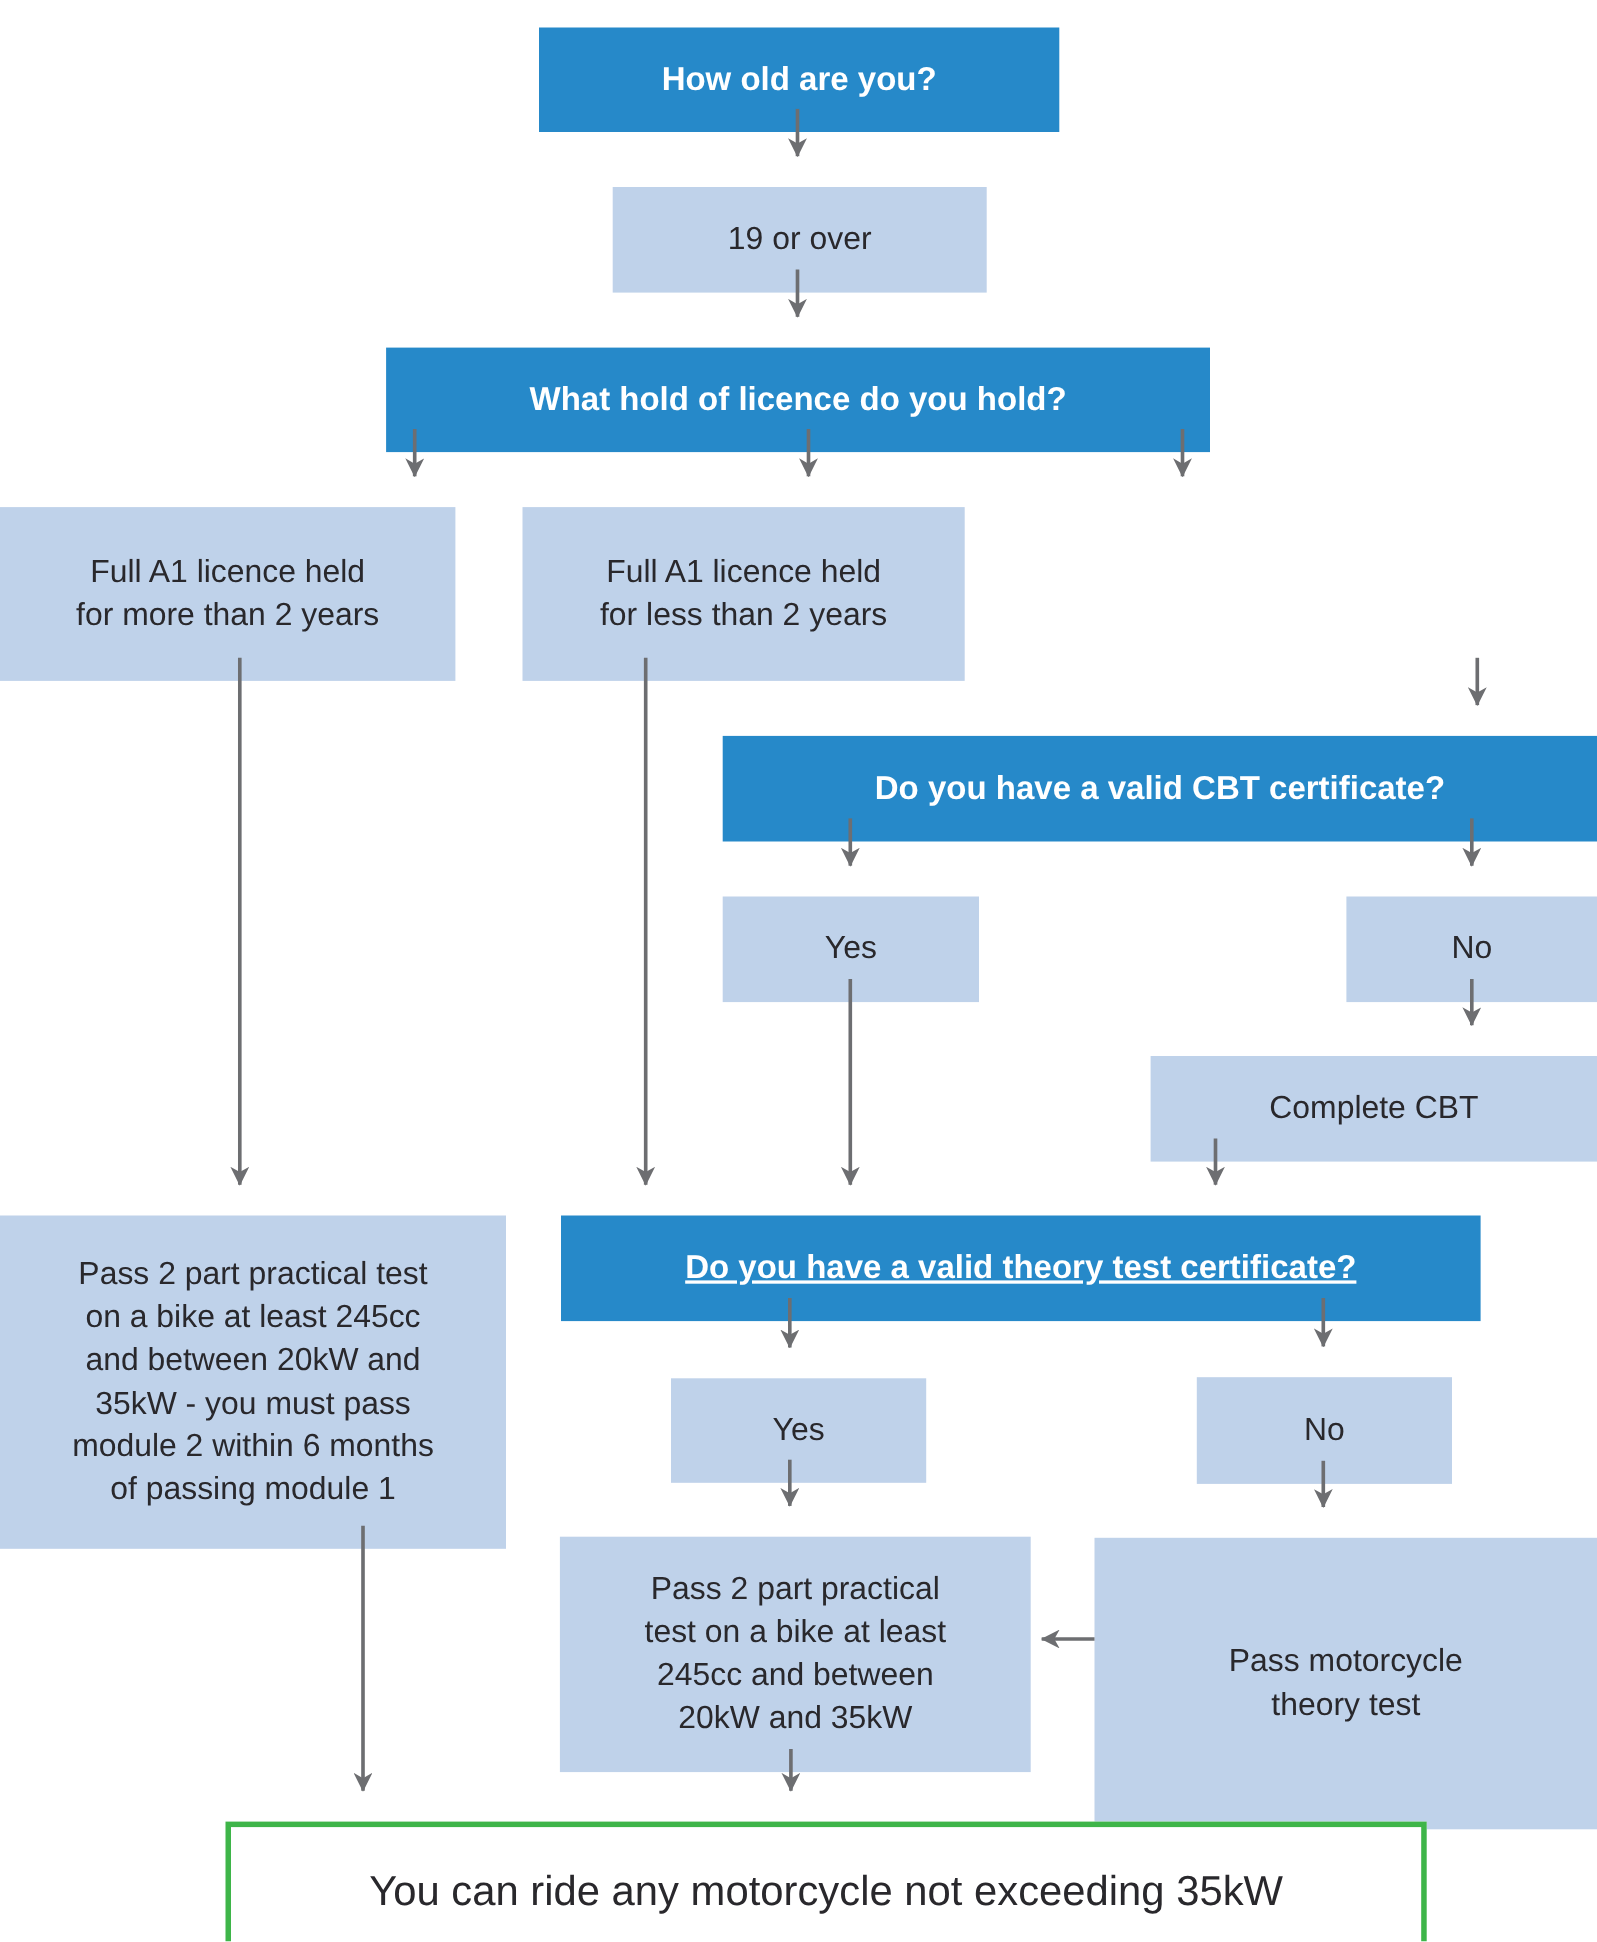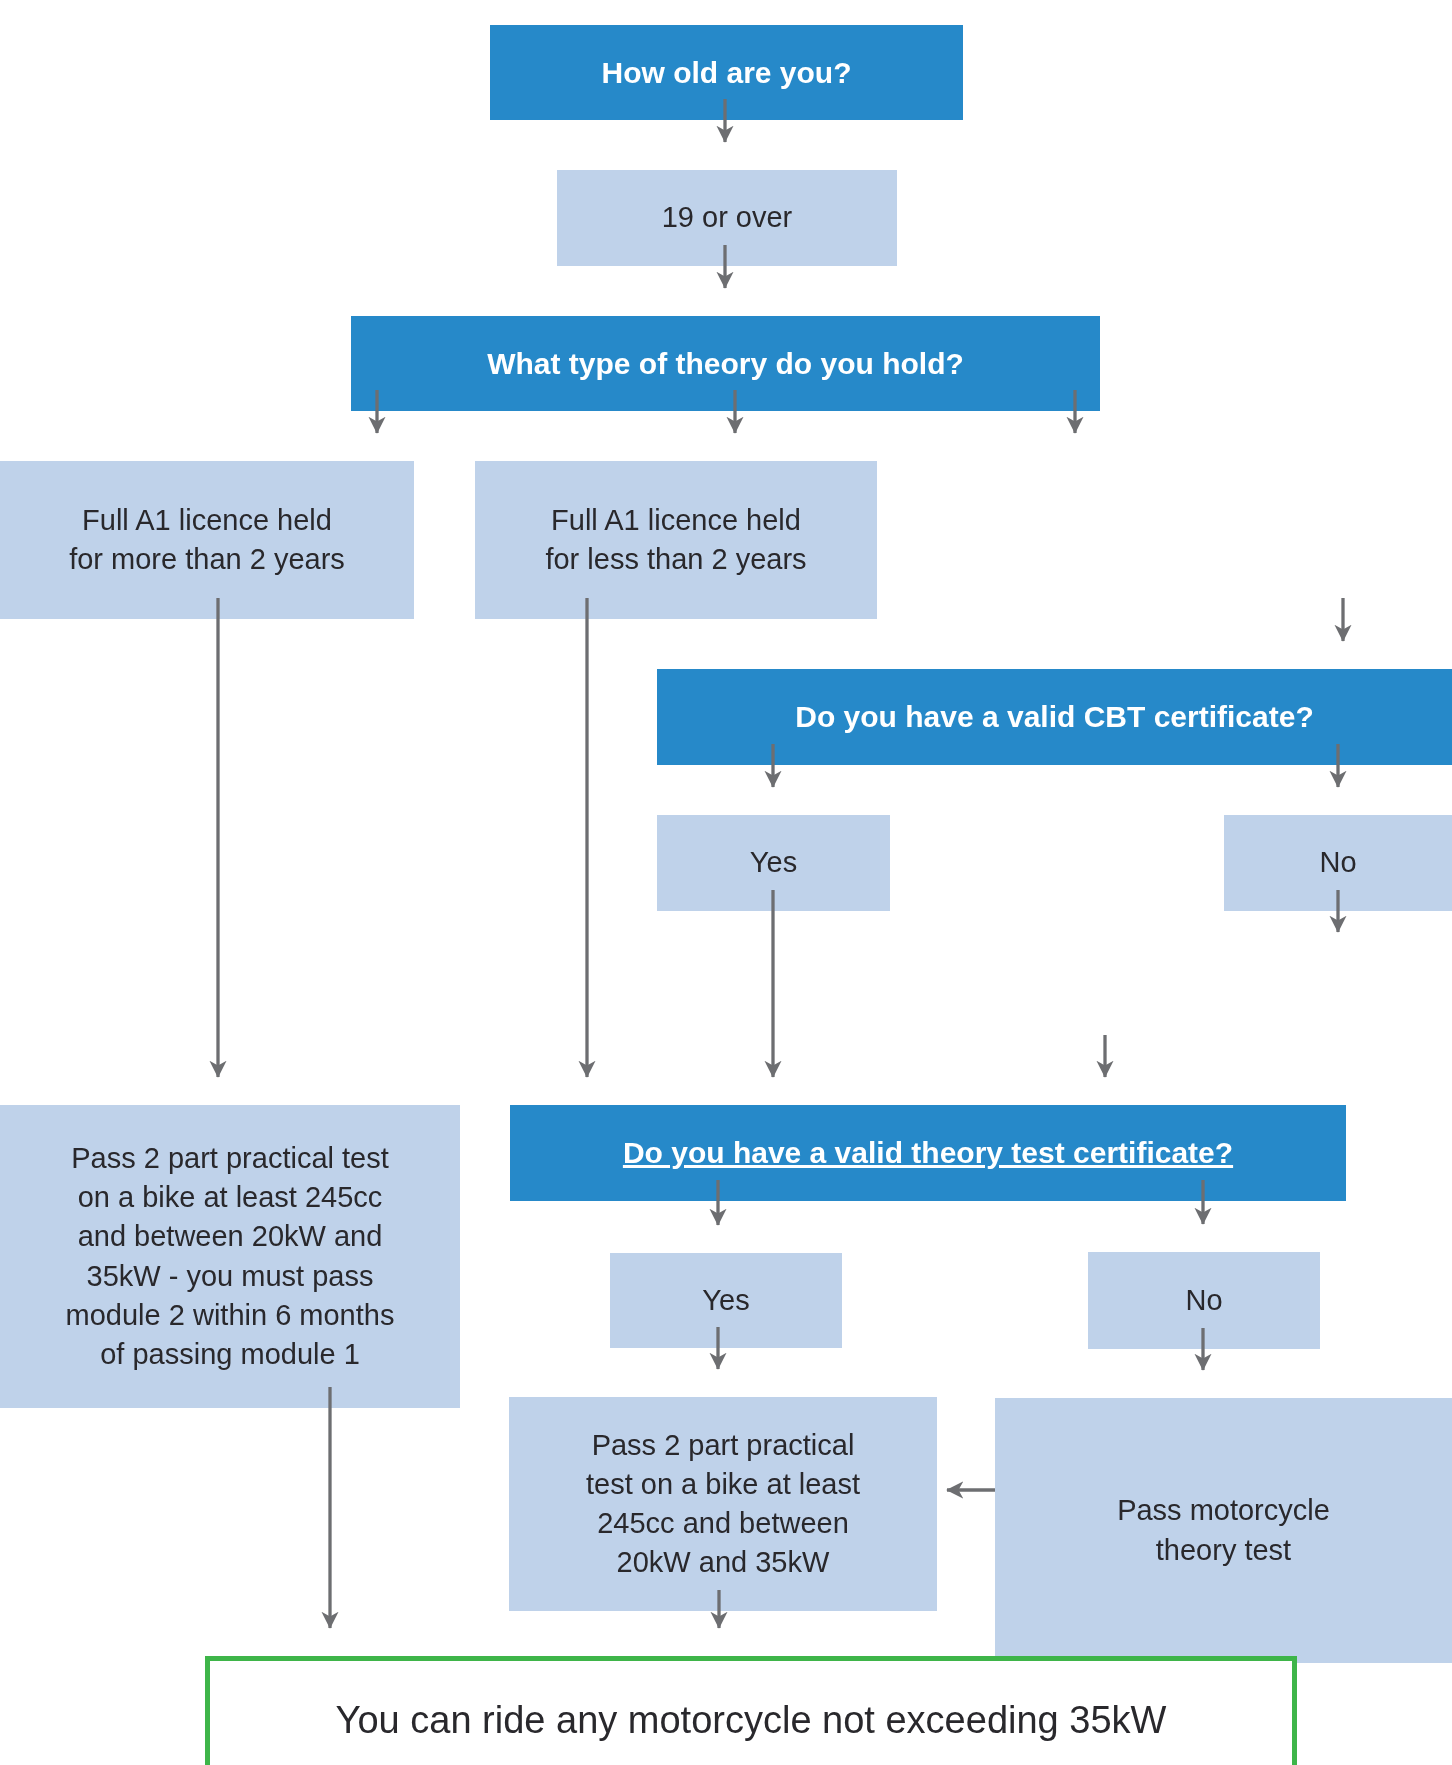--- a/index.html
+++ b/index.html
@@ -47,39 +47,40 @@
     stroke-width:3.3;
   }
 </style>
 </head>
 <body>
 
 <div id="canvas">
 
   <div class="node question" style="left:490px; top:2px;    width:473px; height:95px;">How old are you?</div>
 
-  <div class="node question" style="left:351px; top:293px;  width:749px; height:95px;">What type of theory do you hold?</div>
+  <div class="node question" style="left:351px; top:293px;  width:749px; height:95px;">What hold of licence do you hold?</div>
 
   <div class="node question" style="left:657px; top:646px;  width:795px; height:96px;">Do you have a valid CBT certificate?</div>
 
   <div class="node question" style="left:510px; top:1082px; width:836px; height:96px;text-decoration:underline;">Do you have a valid theory test certificate?</div>
 
   <div class="node option" style="left:557px; top:147px;  width:340px; height:96px;">19 or over</div>
 
   <div class="node option" style="left:0px;   top:438px;  width:414px; height:158px;">Full A1 licence held
 for more than 2 years</div>
 
   <div class="node option" style="left:475px; top:438px;  width:402px; height:158px;">Full A1 licence held
 for less than 2 years</div>
 
 
   <div class="node option" style="left:657px; top:792px;  width:233px; height:96px;">Yes</div>
 
   <div class="node option" style="left:1224px; top:792px; width:228px; height:96px;">No</div>
 
+  <div class="node option" style="left:1046px; top:937px; width:406px; height:96px;">Complete CBT</div>
 
   <div class="node option" style="left:610px; top:1230px; width:232px; height:95px;">Yes</div>
 
   <div class="node option" style="left:1088px; top:1229px; width:232px; height:97px;">No</div>
 
   <div class="node option" style="left:0px; top:1082px; width:460px; height:303px;">Pass 2 part practical test
 on a bike at least 245cc
 and between 20kW and
 35kW - you must pass
 module 2 within 6 months

